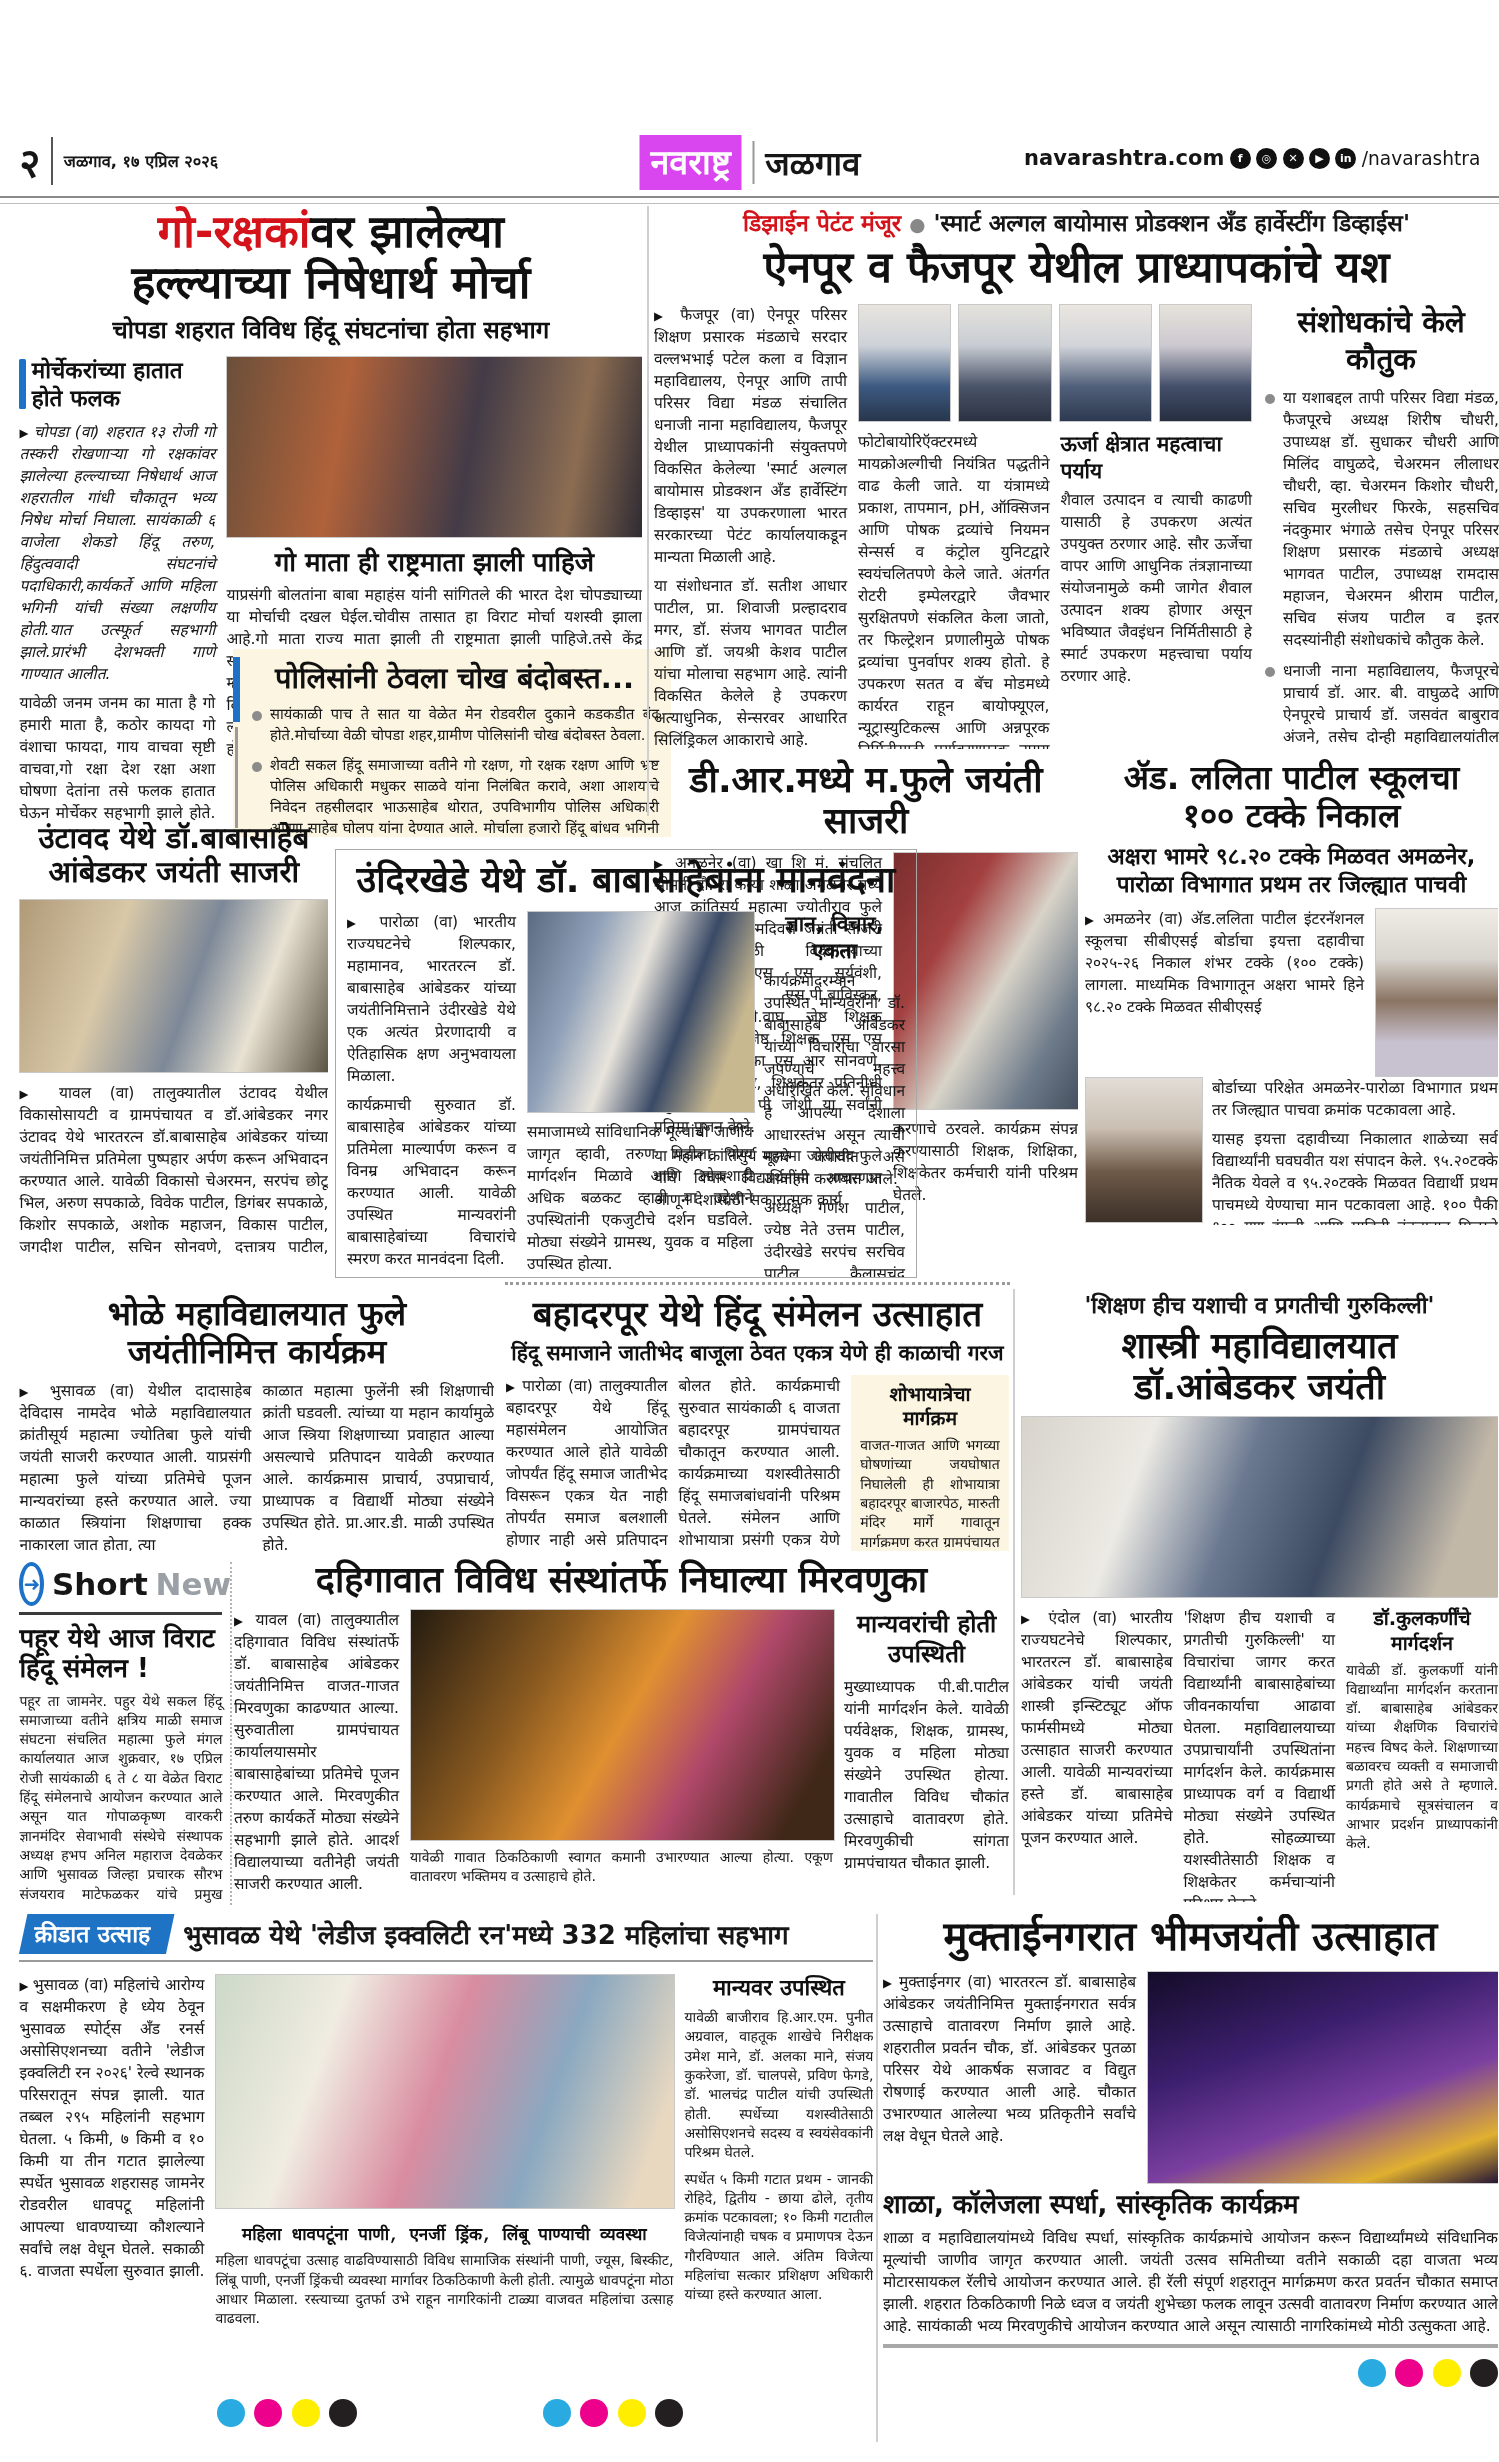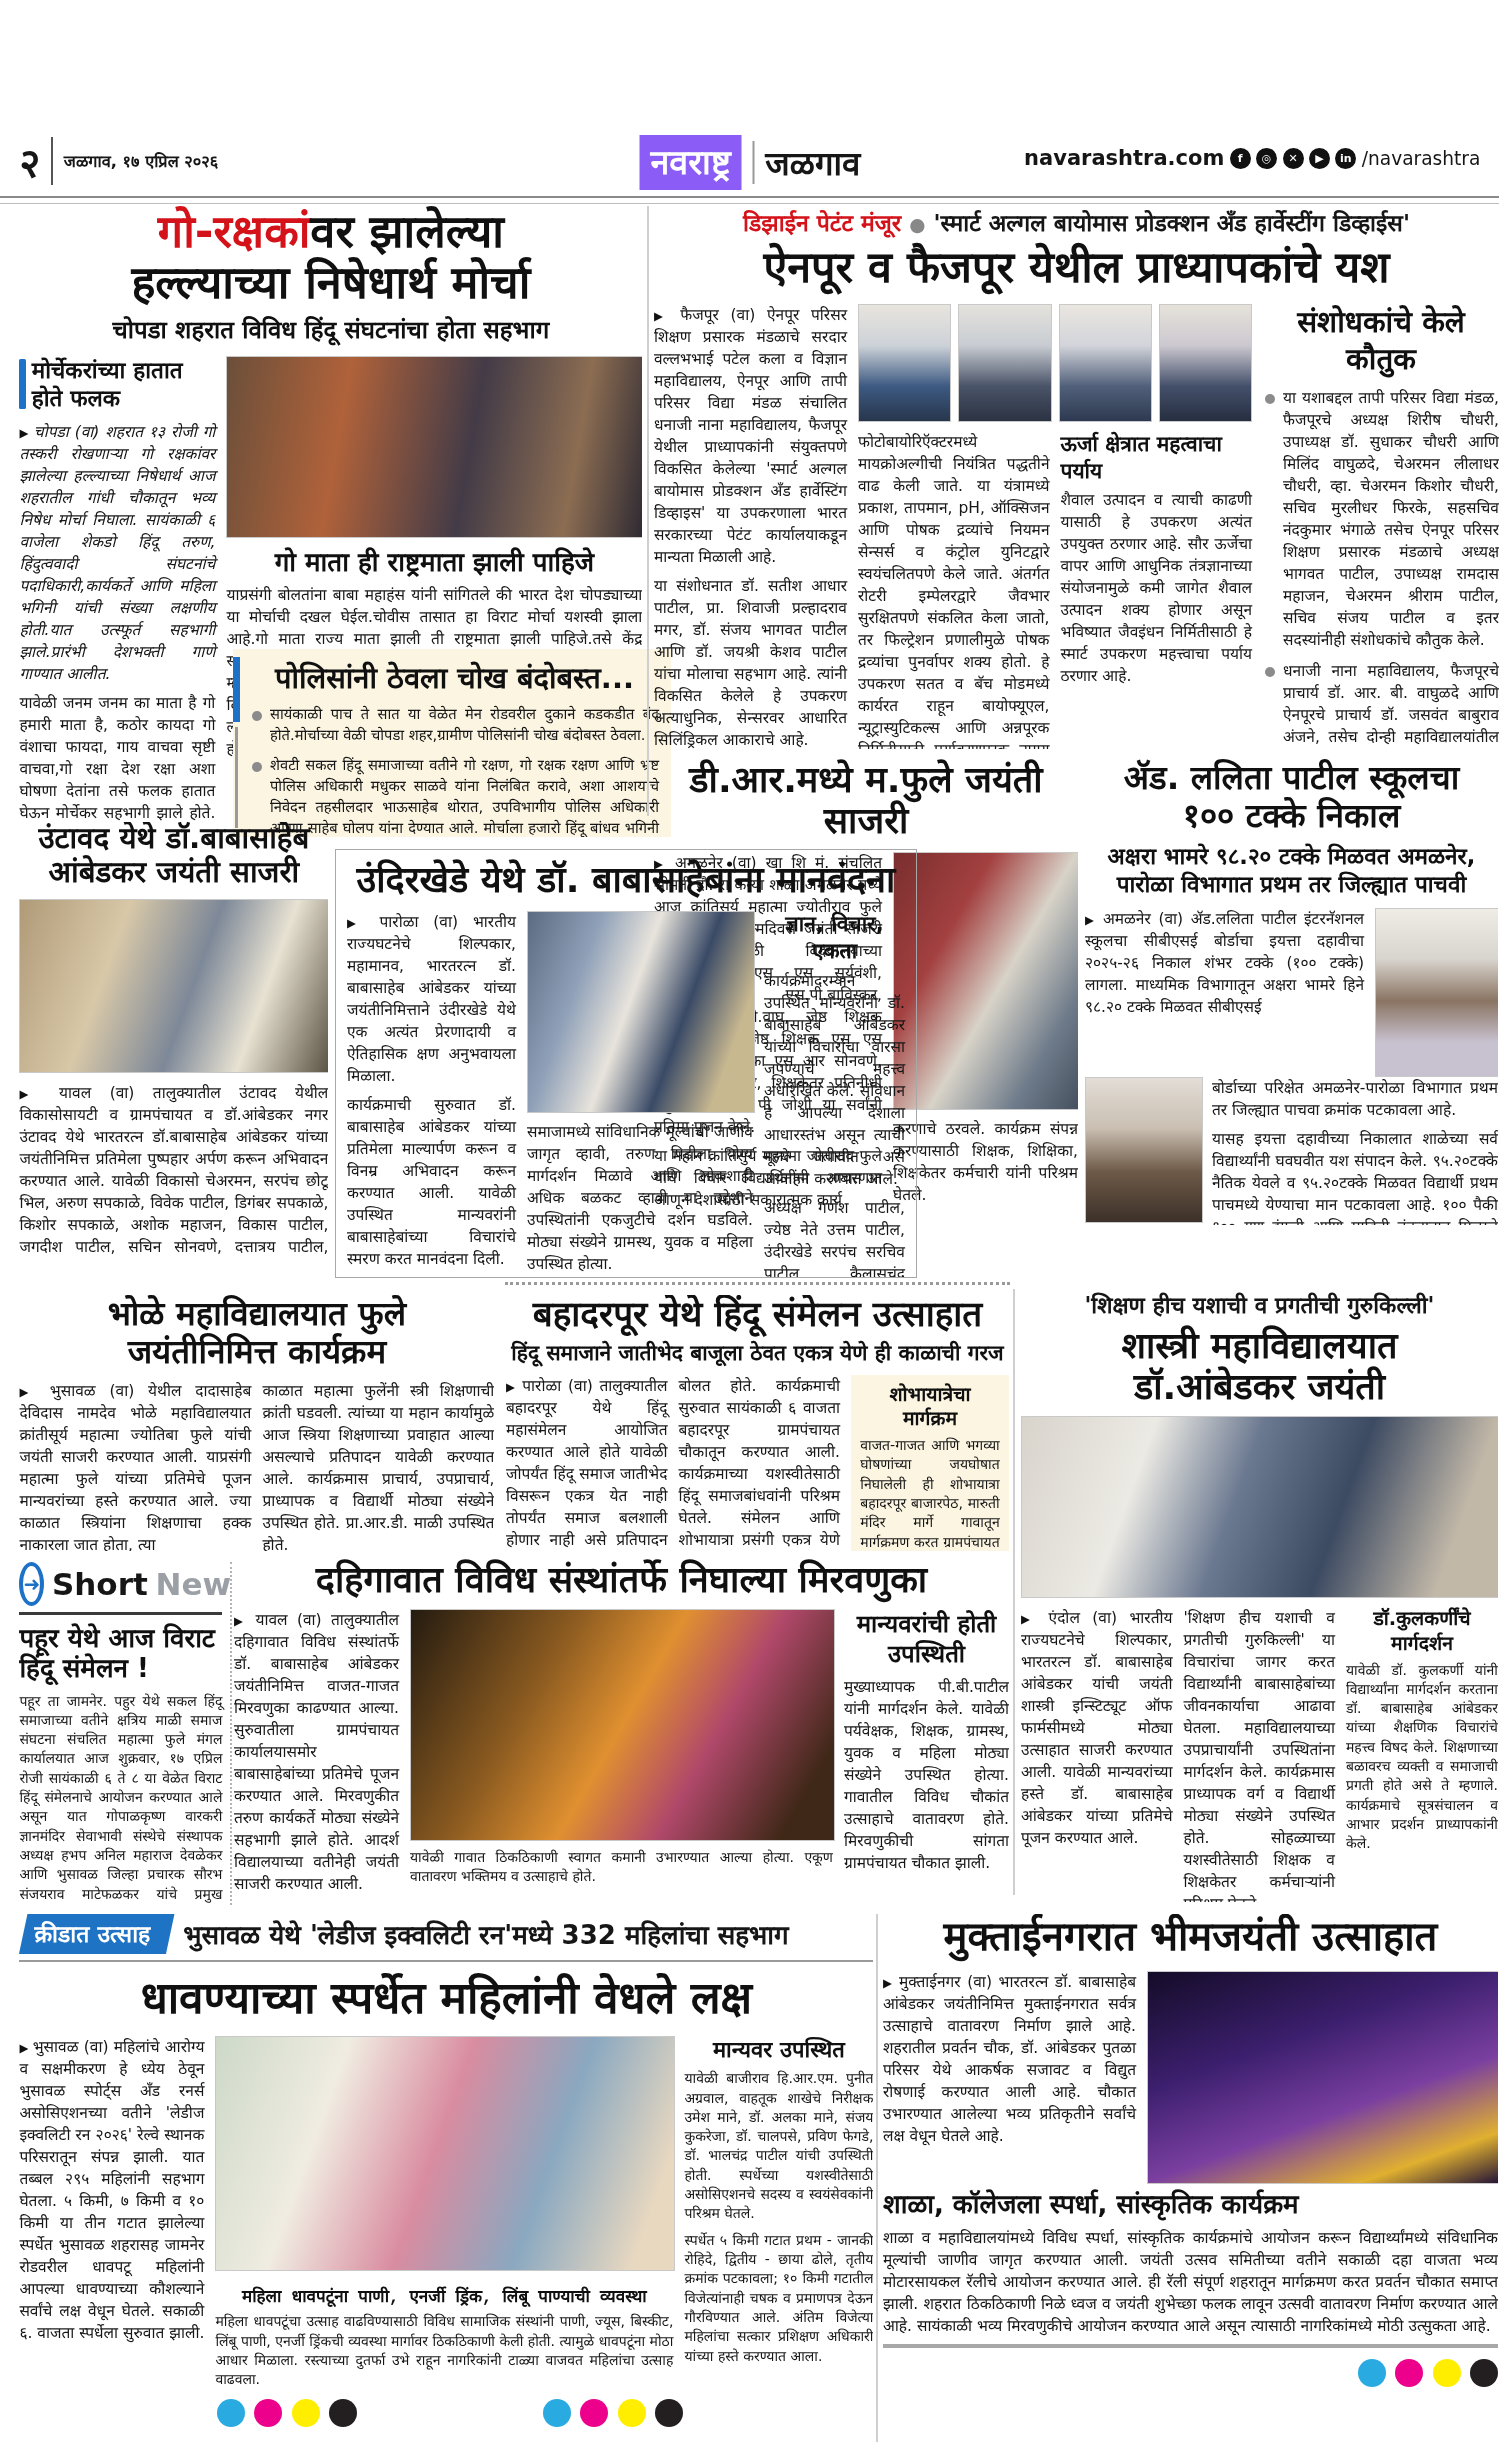--- a/index.html
+++ b/index.html
@@ -45,21 +45,21 @@
 
 <div class="page">
 
   <div class="mod" style="left:19.4px;top:132px;width:1461px;height:61px;">
     <div style="position:absolute;left:0;top:1.6px;display:flex;align-items:center;gap:11px;">
       <span style="font-size:40px;font-weight:bold;">२</span>
       <span style="width:1.6px;height:48px;background:#555;display:inline-block;"></span>
       <span style="font-size:16.3px;font-weight:bold;">जळगाव, १७ एप्रिल २०२६</span>
     </div>
     <div style="position:absolute;left:50%;transform:translateX(-50%);top:3.1px;display:flex;align-items:center;gap:11px;">
-      <span style="background:#8b5cf6;color:#fff;font-weight:bold;font-size:34px;padding:3.1px 11px 6.2px;">नवराष्ट्र</span>
+      <span style="background:#d946ef;color:#fff;font-weight:bold;font-size:34px;padding:3.1px 11px 6.2px;">नवराष्ट्र</span>
       <span style="width:1.6px;height:43px;background:#999;display:inline-block;"></span>
       <span style="font-size:33px;font-weight:bold;">जळगाव</span>
     </div>
     <div style="position:absolute;right:0;top:14px;" class="socialrow">
       <span style="font-size:21px;font-weight:bold;">navarashtra.com</span>
       <span class="sicon">f</span>
       <span class="sicon">◎</span>
       <span class="sicon">✕</span>
       <span class="sicon">▶</span>
       <span class="sicon">in</span>
@@ -266,21 +266,20 @@
         <p class="p" style="margin-top:6.2px;">मुख्याध्यापक पी.बी.पाटील यांनी मार्गदर्शन केले. यावेळी पर्यवेक्षक, शिक्षक, ग्रामस्थ, युवक व महिला मोठ्या संख्येने उपस्थित होत्या. गावातील विविध चौकांत उत्साहाचे वातावरण होते. मिरवणुकीची सांगता ग्रामपंचायत चौकात झाली.</p>
       </div>
     </div>
   </div>
 
   <div class="mod" style="left:19.4px;top:1914px;width:854px;height:531px;">
     <div style="display:flex;align-items:center;gap:17px;border-bottom:2.3px solid #9a9a9a;padding-bottom:6.2px;">
       <span class="tag"><span>क्रीडात उत्साह</span></span>
       <span style="font-size:26px;font-weight:bold;">भुसावळ येथे 'लेडीज इक्वलिटी रन'मध्ये 332 महिलांचा सहभाग</span>
     </div>
-    <div class="hl" style="font-size:44px;margin-top:11px;">धावण्याच्या स्पर्धेत महिलांनी वेधले लक्ष</div>
     <div class="grid" style="grid-template-columns:185px 1fr 189px;margin-top:12.4px;">
       <div>
         <p class="p lead">भुसावळ (वा) महिलांचे आरोग्य व सक्षमीकरण हे ध्येय ठेवून भुसावळ स्पोर्ट्स अँड रनर्स असोसिएशनच्या वतीने 'लेडीज इक्वलिटी रन २०२६' रेल्वे स्थानक परिसरातून संपन्न झाली. यात तब्बल २९५ महिलांनी सहभाग घेतला. ५ किमी, ७ किमी व १० किमी या तीन गटात झालेल्या स्पर्धेत भुसावळ शहरासह जामनेर रोडवरील धावपटू महिलांनी आपल्या धावण्याच्या कौशल्याने सर्वांचे लक्ष वेधून घेतले. सकाळी ६. वाजता स्पर्धेला सुरुवात झाली.</p>
       </div>
       <div>
         <div class="photo" style="height:233px;background:linear-gradient(110deg,#cdd9c8,#f0ece2 25%,#d98ca0 48%,#8aa8c0 70%,#e8d8c0 92%);"></div>
         <div class="sub" style="font-size:17px;margin-top:16px;font-family:Liberation Mono, monospace;">महिला धावपटूंना पाणी, एनर्जी ड्रिंक, लिंबू पाण्याची व्यवस्था</div>
         <p class="p small" style="margin-top:4.7px;">महिला धावपटूंचा उत्साह वाढविण्यासाठी विविध सामाजिक संस्थांनी पाणी, ज्यूस, बिस्कीट, लिंबू पाणी, एनर्जी ड्रिंकची व्यवस्था मार्गावर ठिकठिकाणी केली होती. त्यामुळे धावपटूंना मोठा आधार मिळाला. रस्त्याच्या दुतर्फा उभे राहून नागरिकांनी टाळ्या वाजवत महिलांचा उत्साह वाढवला.</p>
       </div>
       <div>

